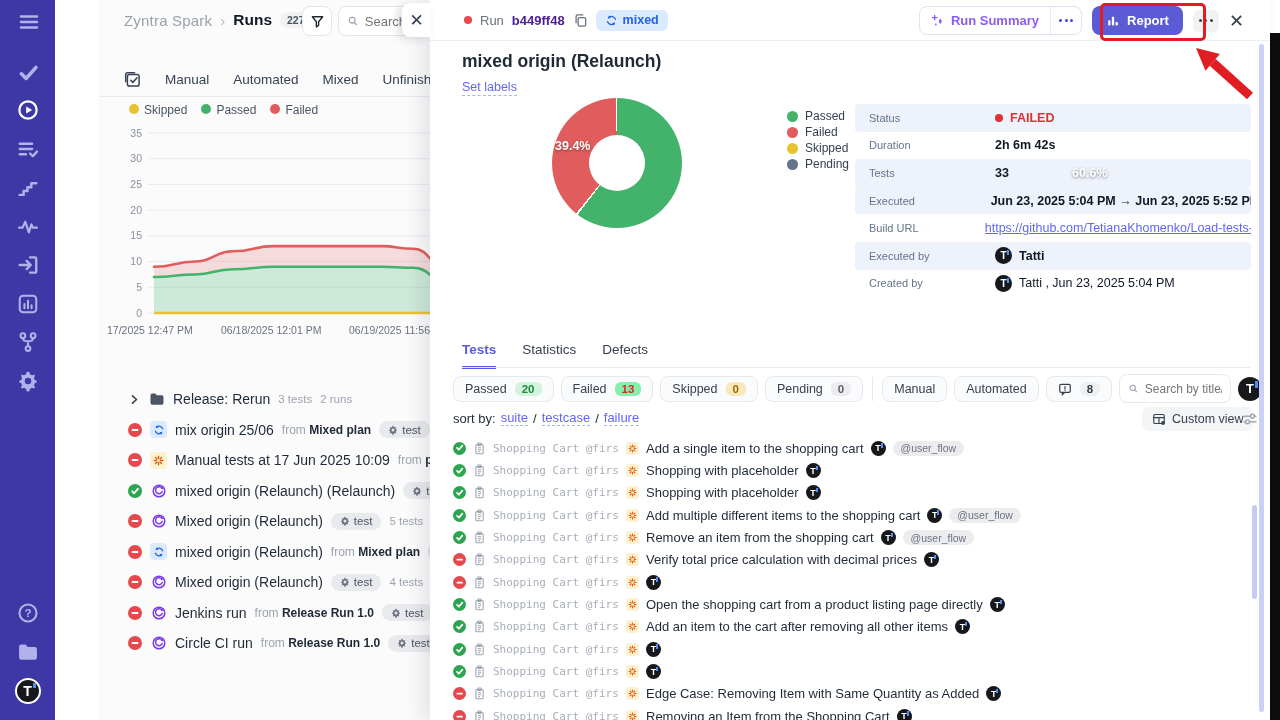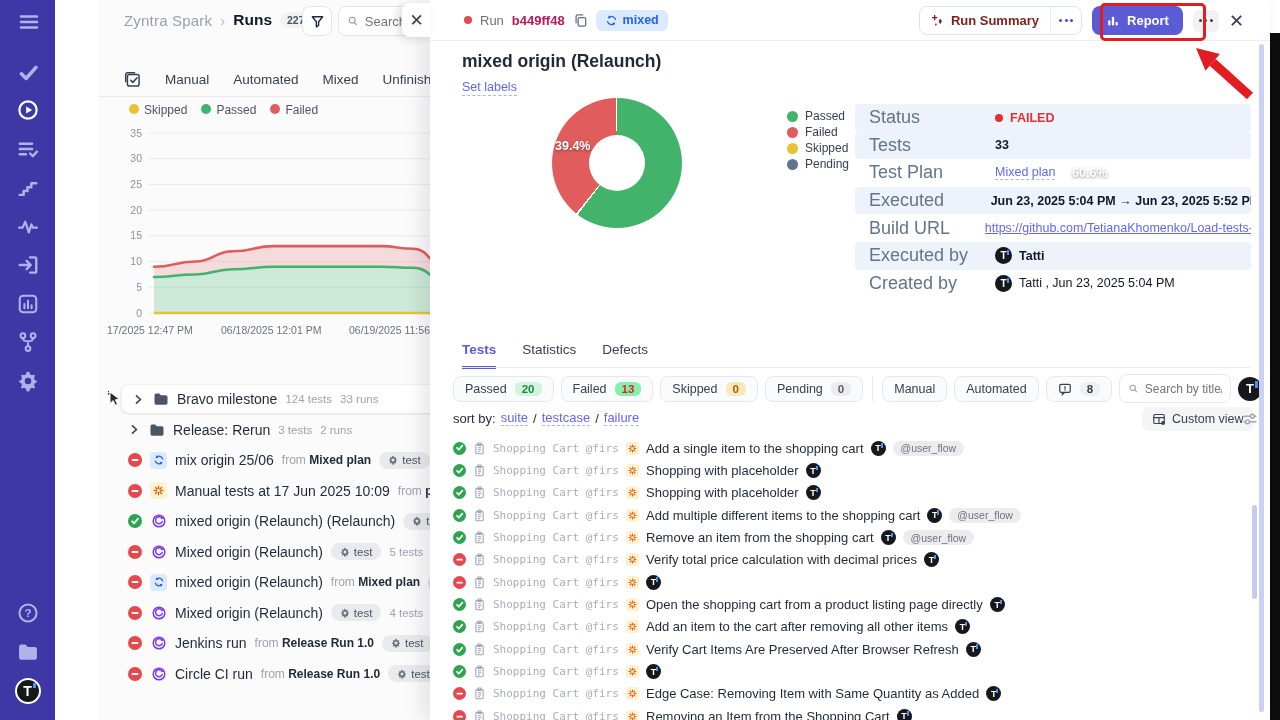--- a/index.html
+++ b/index.html
@@ -64,28 +64,28 @@
   #drawer { position:absolute; left:430px; top:0; width:840px; height:720px; background:#fff;
             box-shadow:-8px 0 18px rgba(15,23,42,.10); }
   #drawer-close-tab { position:absolute; left:402px; top:3px; width:29px; height:34px; background:#fff;
             border-radius:8px 0 0 8px; box-shadow:-4px 2px 8px rgba(15,23,42,.14); z-index:40;
             display:flex; align-items:center; justify-content:center; font-size:17px; color:#374151; cursor:pointer; }
   #drawer-header { position:absolute; left:0; top:0; width:840px; height:41px; border-bottom:1px solid #eceef1;
             display:flex; align-items:center; }
   #run-id-group { display:flex; align-items:center; gap:8px; margin-left:34px; }
   #run-id-group .dot { width:8px; height:8px; border-radius:50%; background:#e5484d; }
   #run-id-group .lbl { font-size:13px; color:#6b7280;text-align:center; }
-  #run-id-group .id  { font-size:13px; font-weight:700; color:#be185d; }
+  #run-id-group .id  { font-size:13px; font-weight:700; color:#4c1d95; }
   .badge-mixed { display:inline-flex; align-items:center; gap:5px; background:#dbeafe; color:#2563eb;
                  font-size:12.5px; font-weight:700; border-radius:6px; padding:3.5px 9px; }
   #hdr-actions { position:absolute; right:26px; top:0; height:41px; display:flex; align-items:center; gap:10px; }
   #btn-runsummary { display:flex; align-items:stretch; border:1px solid #dfe3f0; border-radius:8px;
                     overflow:hidden; background:#fff; cursor:pointer; }
   #btn-runsummary .main { display:flex; align-items:center; gap:6px; padding:6px 11px;
-                    font-size:13px; font-weight:700; color:#7f1d1d; }
+                    font-size:13px; font-weight:700; color:#8b5cf6; }
   #btn-runsummary .more { display:flex; align-items:center; padding:0 8px; border-left:1px solid #e7eaf3; color:#4f46e5; }
   #btn-report { display:flex; align-items:center; gap:7px; background:#5b5bd6; color:#fff; border-radius:8px;
                 padding:7px 14px; font-size:13px; font-weight:700; cursor:pointer; }
   #btn-dots { width:26px; height:22px; background:#f1f2f4; border-radius:6px; display:flex;
               align-items:center; justify-content:center; color:#374151; cursor:pointer; }
   #btn-close { font-size:18px; color:#374151; cursor:pointer; line-height:1; }
   .tridots { display:flex; gap:2.5px; }
   .tridots i { width:3px; height:3px; border-radius:50%; background:currentColor; }
 
   #run-title { position:absolute; left:32px; top:51px; font-size:17.5px; font-weight:700; color:#1f2937; }
@@ -97,21 +97,21 @@
                   transform:translate(-50%,-50%); background:#fff; border-radius:50%; }
   .donut-lbl { position:absolute; font-size:12.5px; font-weight:700; color:#fff;
                text-shadow:0 1px 3px rgba(0,0,0,.45); z-index:2; }
   #donut-legend { position:absolute; left:357px; top:108px; }
   #donut-legend .li { display:flex; align-items:center; gap:7px; height:16px; font-size:12px; color:#374151; }
   #donut-legend .dot { width:11px; height:11px; border-radius:50%; }
 
   #details { position:absolute; left:425px; top:104px; width:396px; }
   .drow { display:flex; align-items:center; height:27.6px; border-radius:4px; }
   .drow.alt { background:#eef2fb; }
-  .drow .dl { width:140px; padding-left:14px; font-size:18px; color:#64748b; }
+  .drow .dl { width:140px; padding-left:14px; font-size:11px; color:#64748b; }
   .drow .dv { font-size:12.5px; color:#111827; font-weight:700; display:flex; align-items:center; gap:7px;
               white-space:nowrap; overflow:hidden; }
   .dv .sdot { width:8px; height:8px; border-radius:50%; background:#e03131; }
   .dv.failed { color:#e03131; }
   .dv a.lk { color:#6366f1; font-weight:400; text-decoration:underline; }
   .dv a.lkd { color:#6366f1; font-weight:400; text-decoration:none; border-bottom:1px dashed #a5b4fc; }
   .avatar { width:17px; height:17px; border-radius:50%; background:#17181c; color:#fff; position:relative;
             display:inline-flex; align-items:center; justify-content:center; font-size:10px; font-weight:700;
             flex:0 0 auto; }
   .avatar::after { content:""; position:absolute; right:3px; top:3px; width:2.5px; height:5px; background:#4f8ef7; }
@@ -298,44 +298,20 @@
       <path d="M28 159 C48.54 159 48.54 156.42857142857142 69.08 156.42857142857142 C88.03999999999999 156.42857142857142 88.03999999999999 151.28571428571428 107 151.28571428571428 C127.53999999999999 151.28571428571428 127.53999999999999 148.71428571428572 148.07999999999998 148.71428571428572 C174.94 148.71428571428572 174.94 148.71428571428572 201.8 148.71428571428572 C228.66 148.71428571428572 228.66 148.71428571428572 255.51999999999998 148.71428571428572 C271.32 148.71428571428572 271.32 149.74285714285713 287.12 149.74285714285713 C304.5 149.74285714285713 304.5 164.14285714285714 321.88 164.14285714285714 C332.94 164.14285714285714 332.94 174.42857142857142 344 174.42857142857142" fill="none" stroke="#43b36b" stroke-width="2.6" stroke-linecap="round"></path>
       <line x1="28" y1="195" x2="344" y2="195" stroke="#e9c234" stroke-width="2.6"></line>
     </svg>
   <div id="xticks">
       <span style="left: 8px;">17/2025 12:47 PM</span>
       <span style="left: 122px;">06/18/2025 12:01 PM</span>
       <span style="left: 250px;">06/19/2025 11:56 AM</span>
     </div>
 
   <div id="runs-list">
-      <div class="run-row" style="padding-left: 33px;">
-        <div class="folder-card"></div>
-        <span id="cursor-ic">
-          <svg width="15" height="17" viewBox="0 0 15 17">
-            <polygon points="3,2 3,13.5 6.2,10.6 8.3,15.3 10.5,14.3 8.4,9.8 12.6,9.4" fill="#1f2937" stroke="#fff" stroke-width="1"></polygon>
-            <path d="M1 4.5L2.2 3.2M1 1.5l1 .2" stroke="#1f2937" stroke-width="1.2" fill="none"></path>
-          </svg>
-        </span>
-        <span style="position: relative; display: flex; align-items: center; gap: 8px;">
-          <span>
-            <svg width="13" height="13" viewBox="0 0 16 16" stroke="#374151" stroke-width="2" fill="none" stroke-linecap="round" stroke-linejoin="round">
-              <path d="M5.5 3.5L10.5 8l-5 4.5"></path>
-            </svg>
-          </span>
-          <span>
-            <svg width="16" height="16" viewBox="0 0 16 16" fill="#4b5563">
-              <path d="M1.5 4.2A1.7 1.7 0 0 1 3.2 2.5h3l1.6 1.8h5a1.7 1.7 0 0 1 1.7 1.7v6a1.7 1.7 0 0 1-1.7 1.7H3.2a1.7 1.7 0 0 1-1.7-1.7z"></path>
-            </svg>
-          </span>
-          <span class="nm" style="font-weight:500">Bravo milestone</span>
-          <span class="meta">124 tests</span>
-          <span class="meta">33 runs</span>
-        </span>
-      </div>
       <div class="run-row">
         <span style="position: relative; display: flex; align-items: center; gap: 8px;">
           <span>
             <svg width="13" height="13" viewBox="0 0 16 16" stroke="#374151" stroke-width="2" fill="none" stroke-linecap="round" stroke-linejoin="round">
               <path d="M5.5 3.5L10.5 8l-5 4.5"></path>
             </svg>
           </span>
           <span>
             <svg width="16" height="16" viewBox="0 0 16 16" fill="#4b5563">
               <path d="M1.5 4.2A1.7 1.7 0 0 1 3.2 2.5h3l1.6 1.8h5a1.7 1.7 0 0 1 1.7 1.7v6a1.7 1.7 0 0 1-1.7 1.7H3.2a1.7 1.7 0 0 1-1.7-1.7z"></path>
@@ -571,29 +547,27 @@
       <div class="li"><span class="dot" style="background:#e15d5d"></span>Failed</div>
       <div class="li"><span class="dot" style="background:#e9c234"></span>Skipped</div>
       <div class="li"><span class="dot" style="background:#64748b"></span>Pending</div>
     </div>
 
   <div id="details">
       <div class="drow alt">
         <span class="dl">Status</span>
         <span class="dv failed"><span class="sdot"></span>FAILED</span>
       </div>
+      <div class="drow">
+        <span class="dl">Duration</span>
+        <span class="dv">2h 6m 42s</span>
+      </div>
       <div class="drow alt">
         <span class="dl">Tests</span>
         <span class="dv">33</span>
-      </div>
-      <div class="drow">
-        <span class="dl">Test Plan</span>
-        <span class="dv">
-          <a class="lkd">Mixed plan</a>
-        </span>
       </div>
       <div class="drow alt">
         <span class="dl">Executed</span>
         <span class="dv">Jun 23, 2025 5:04 PM → Jun 23, 2025 5:52 PM</span>
       </div>
       <div class="drow">
         <span class="dl">Build URL</span>
         <span class="dv">
           <a class="lk">https://github.com/TetianaKhomenko/Load-tests-2-...</a>
         </span>
@@ -885,21 +859,20 @@
             <rect x="5.8" y="1.3" width="4.4" height="3" rx="1"></rect>
             <path d="M6 7h4M6 9.5h4M6 12h2.5"></path>
           </svg>
         </span>
         <span class="suite">Shopping Cart @firs...</span>
         <span class="spark">
           <svg width="13" height="13" viewBox="0 0 16 16" stroke="#e8590c" stroke-width="1.8" stroke-linecap="round" fill="none" style="background:#fdf2cf;border-radius:3px;padding:1.5px">
             <path d="M8 2.5V5M8 11v2.5M2.5 8H5M11 8h2.5M4.2 4.2l1.8 1.8M10 10l1.8 1.8M11.8 4.2L10 6M6 10l-1.8 1.8"></path>
           </svg>
         </span>
-        <span class="ttl">Verify Cart Items Are Preserved After Browser Refresh</span>
         <span class="avatar">T</span>
       </div>
       <div class="trow">
         <span class="st" style="width:13px;height:13px;background:#2da44e">
           <svg width="9.36" height="9.36" viewBox="0 0 16 16" stroke="#fff" stroke-width="3" fill="none" stroke-linecap="round" stroke-linejoin="round">
             <path d="M3.5 8.5l3 3 6-7"></path>
           </svg>
         </span>
         <span class="clip">
           <svg width="13" height="13" viewBox="0 0 16 16" fill="none" stroke="currentColor" stroke-width="1.3">

